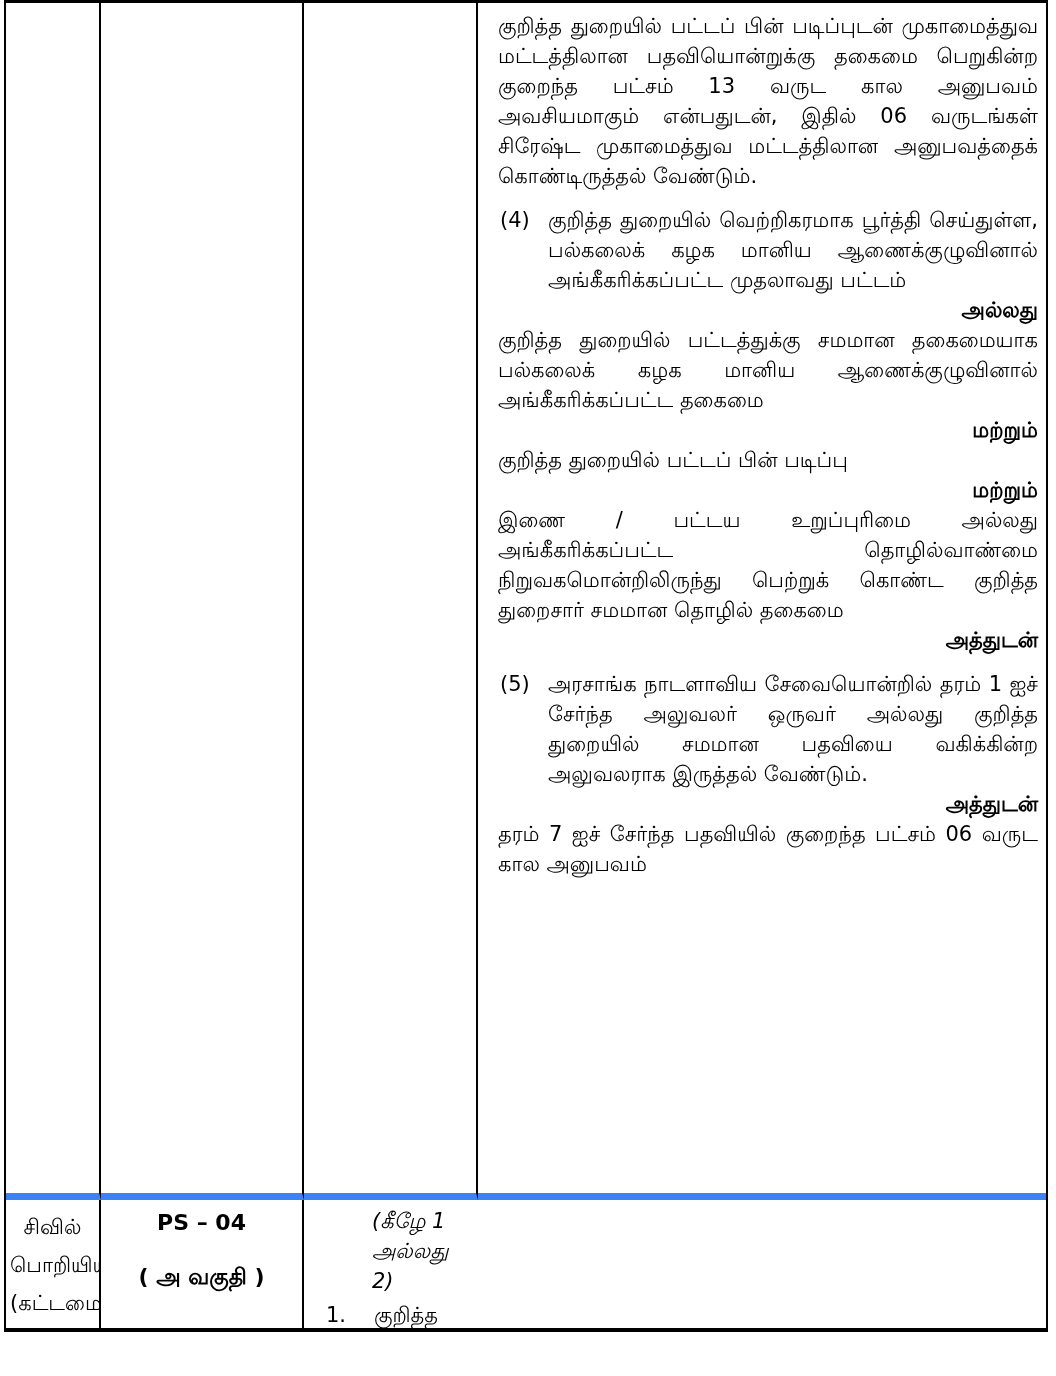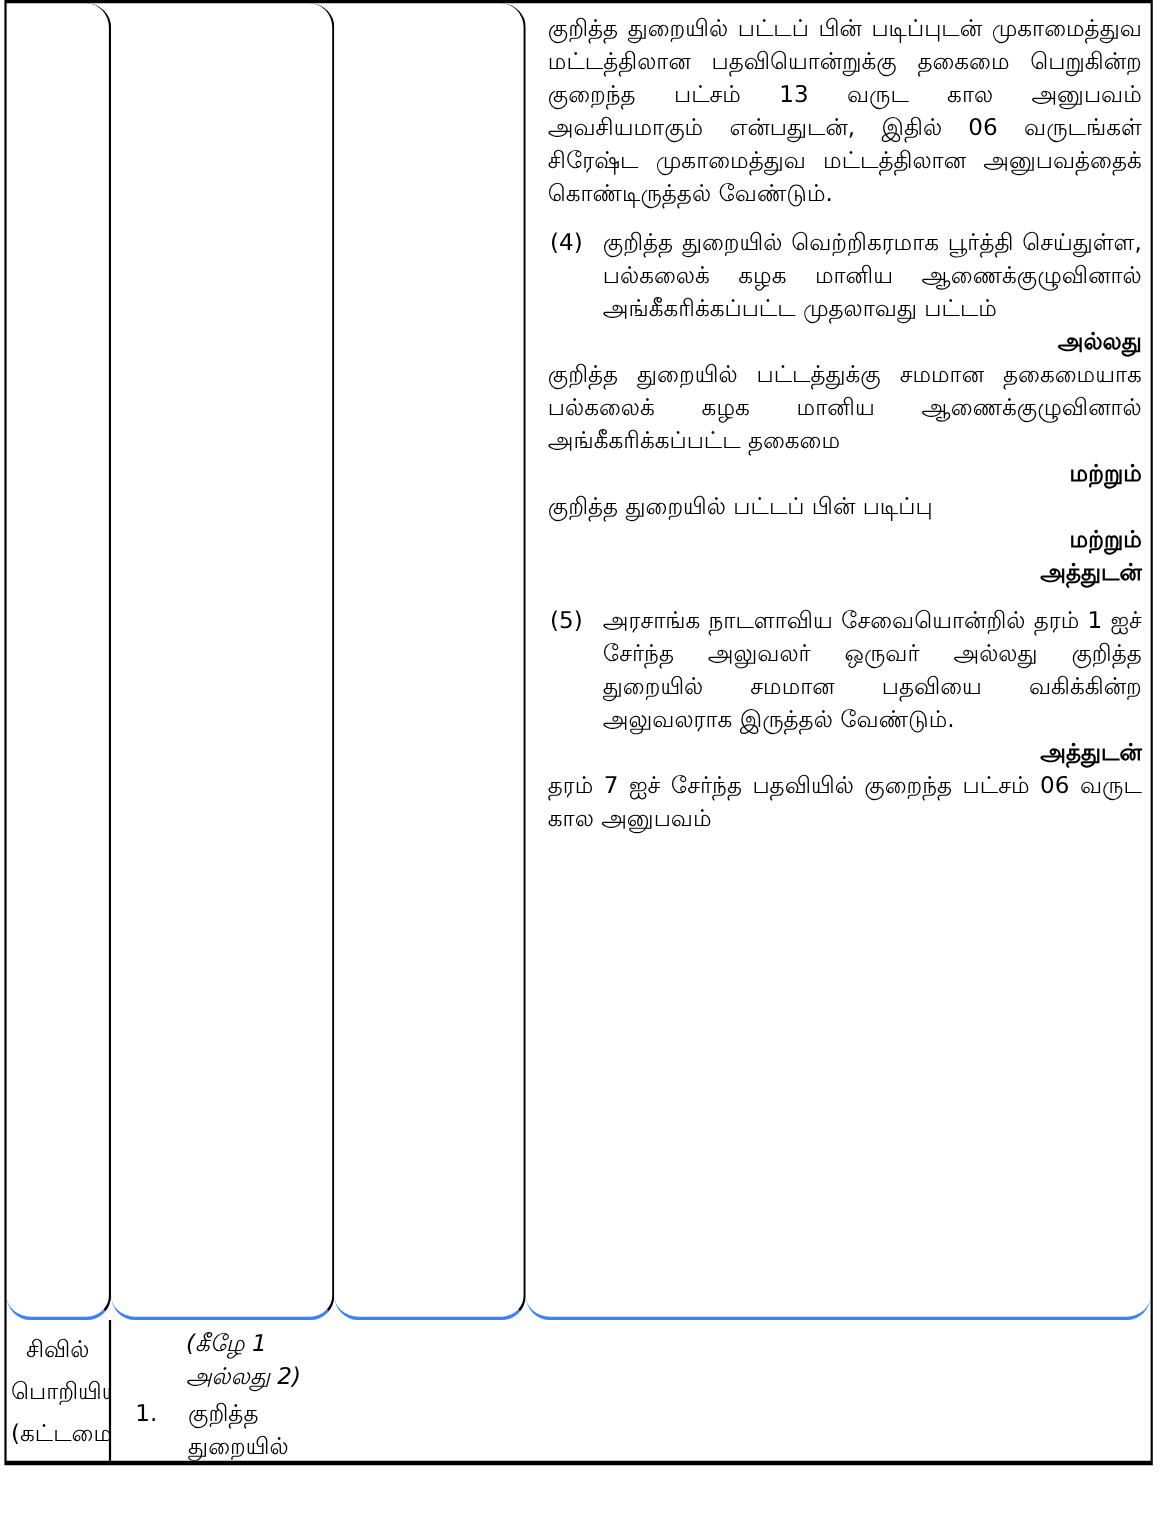--- a/index.html
+++ b/index.html
@@ -18,21 +18,21 @@
     border:2px solid #000;
     border-top-width:3px;
     border-bottom-width:4px;
     display:grid;
     grid-template-columns:95px 203px 174px 1fr;
     grid-template-rows:1197px 1fr;
     background:#fff;
   }
   .cell{box-sizing:border-box;overflow:hidden;}
   .cr{border-right:2px solid #000;}
-  .rb{border-bottom:3px solid #3b82f6;border-radius:22px;}
+  .rb{border-bottom:7px solid #3b82f6;}
   
   .qcol{padding:8px 8px 0 20px;font-size:21px;line-height:30px;}
   .qcol p{margin:0;}
   .para{margin-left:48px;}
   .jtext{text-align:justify;}
   .jlast{text-align-last:justify;}
   .heading{margin-left:48px;text-align:right;font-weight:bold;}
   .litem{display:flex;}
   .litem .marker{flex:0 0 48px;padding-left:2px;}
   .litem .itext{flex:1;}
@@ -77,20 +77,21 @@
       <p class="heading">அல்லது</p>
 
       <p class="para jtext">குறித்த துறையில் பட்டத்துக்கு சமமான தகைமையாக பல்கலைக் கழக மானிய ஆணைக்குழுவினால் அங்கீகரிக்கப்பட்ட தகைமை</p>
 
       <p class="heading mt16">மற்றும்</p>
 
       <p class="para">குறித்த துறையில் பட்டப் பின் படிப்பு</p>
 
       <p class="heading">மற்றும்</p>
 
+      <p class="para jtext">இணை / பட்டய உறுப்புரிமை அல்லது அங்கீகரிக்கப்பட்ட தொழில்வாண்மை நிறுவகமொன்றிலிருந்து பெற்றுக் கொண்ட குறித்த துறைசார் சமமான தொழில் தகைமை</p>
 
       <p class="heading">அத்துடன்</p>
 
 
       <div class="litem mt14">
         <span class="marker">(5)</span>
         <span class="itext jtext">அரசாங்க நாடளாவிய சேவையொன்றில் தரம் 1 ஐச் சேர்ந்த அலுவலர் ஒருவர் அல்லது குறித்த துறையில் சமமான பதவியை வகிக்கின்ற அலுவலராக இருத்தல் வேண்டும்.</span>
       </div>
 
       <p class="heading">அத்துடன்</p>
@@ -99,20 +100,24 @@
 
     </div>
 
 
     <div class="cell cr post-cell">
       <div>சிவில்</div>
       <div>பொறியியலாளர்</div>
       <div>(கட்டமைப்புசார்)</div>
     </div>
 
+    <div class="cell cr grade-cell">
+      <div>PS – 04</div>
+      <div class="grade-cat">( அ வகுதி )</div>
+    </div>
 
     <div class="cell r2-qcol">
       <p class="r2-head">(கீழே  1  அல்லது  2)</p>
       <div class="litem">
         <span class="marker">1.</span>
         <span class="itext jtext jlast">குறித்த துறையில் வெற்றிகரமாக பூர்த்தி செய்துள்ள பல்கலைக் கழக மானிய</span>
       </div>
     </div>
 
   </div>

